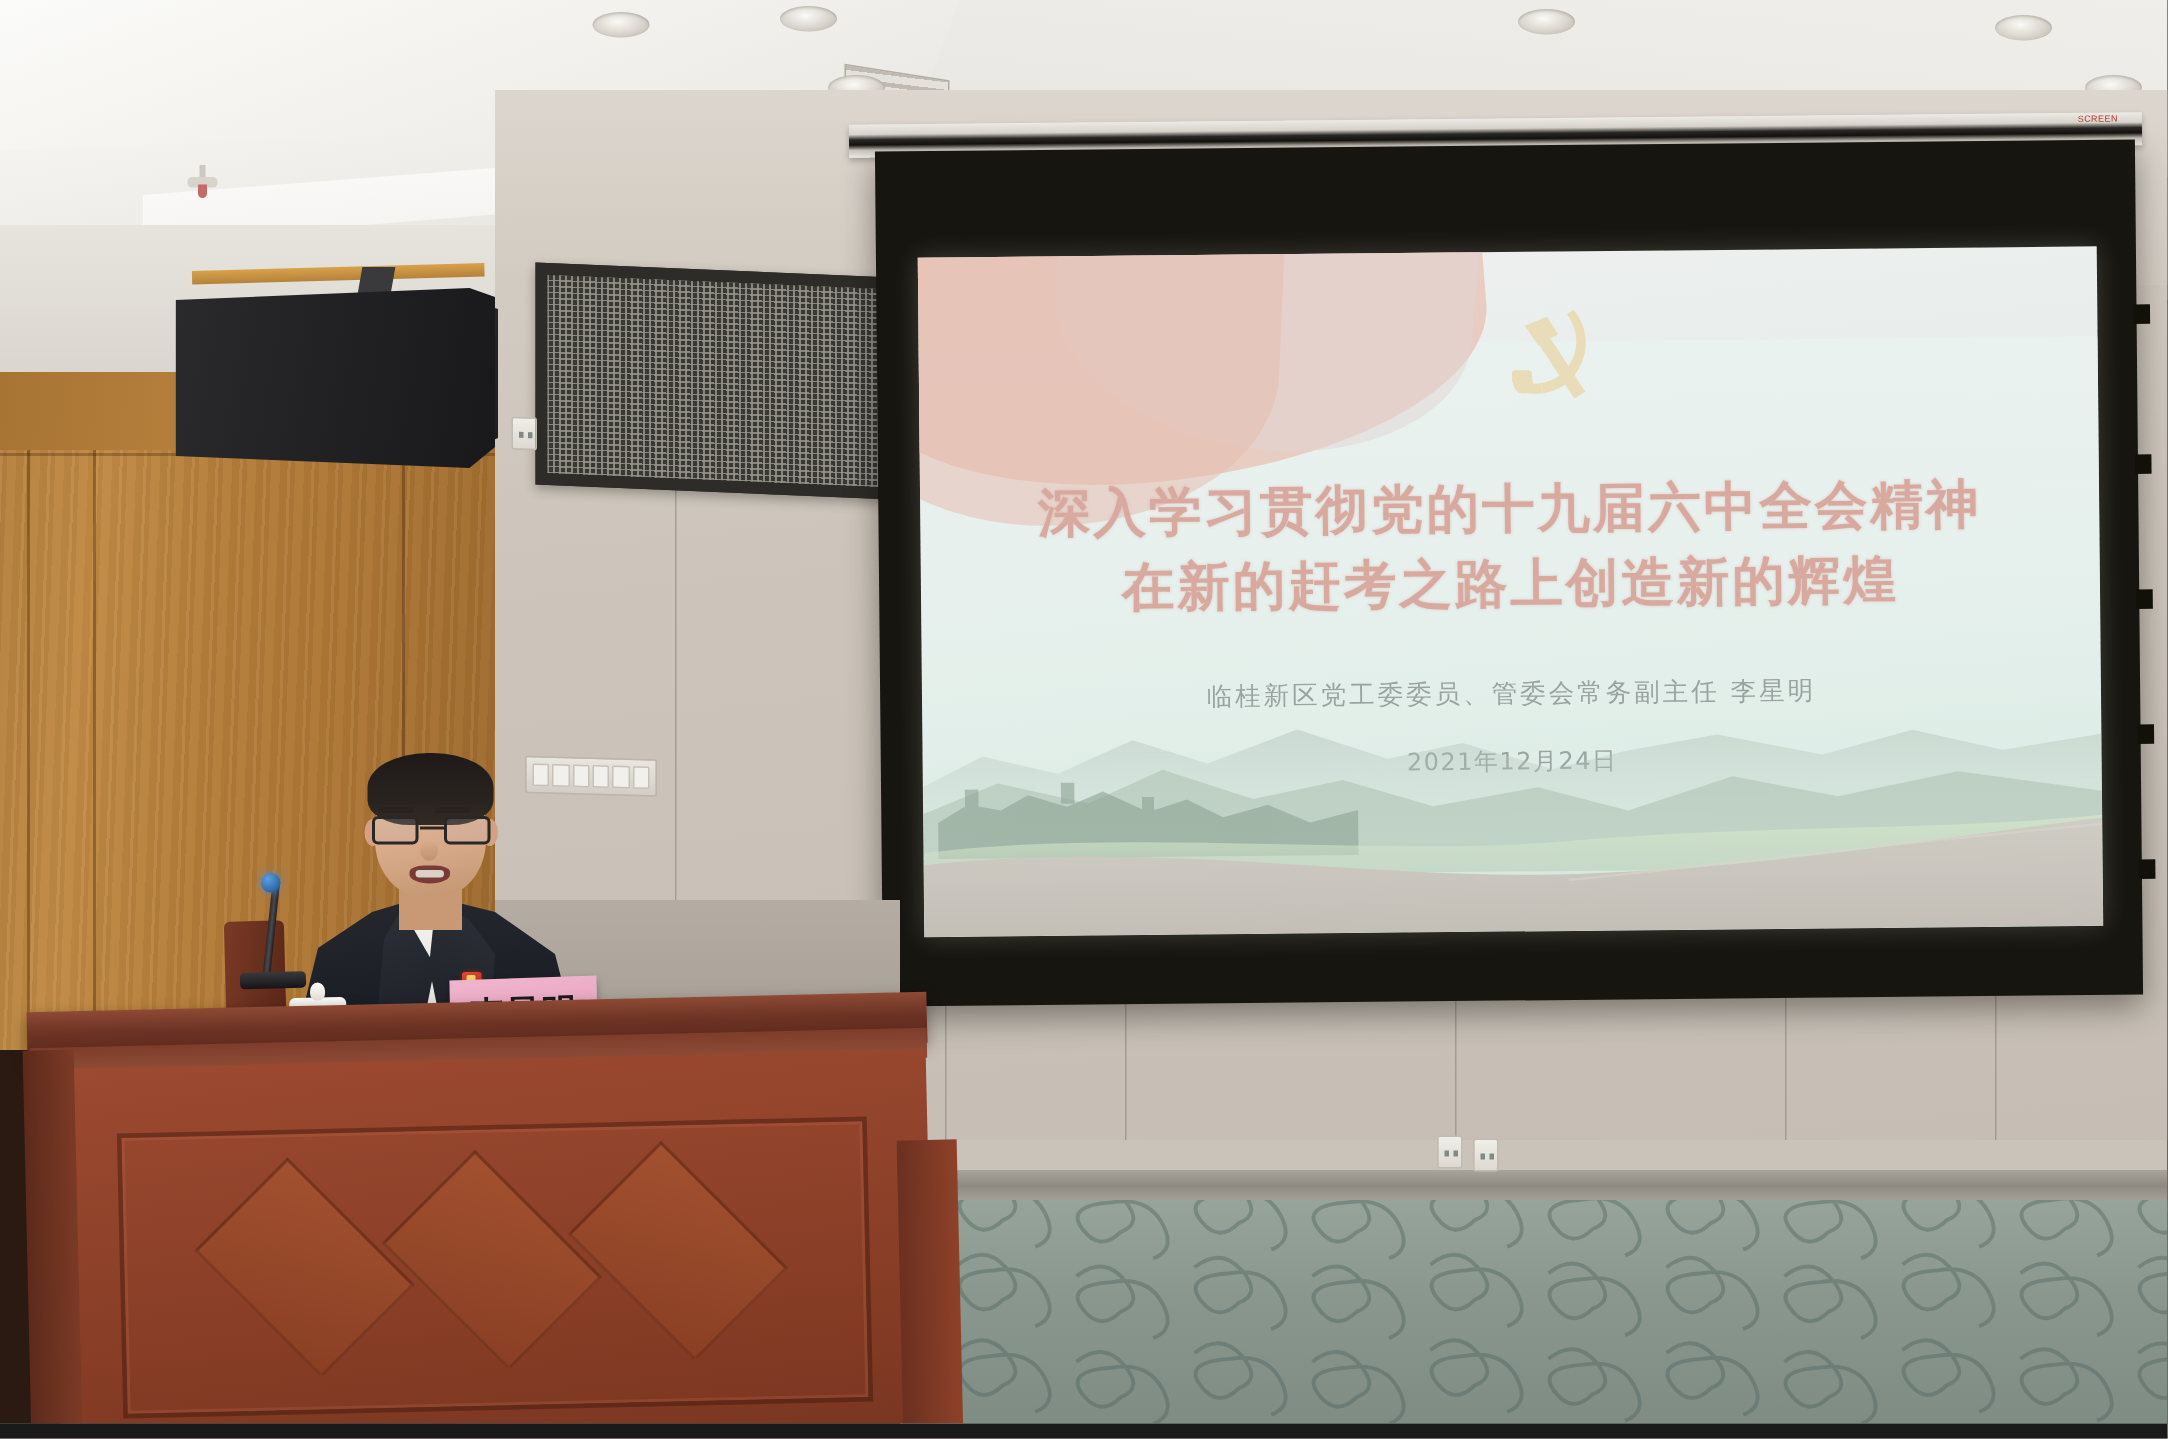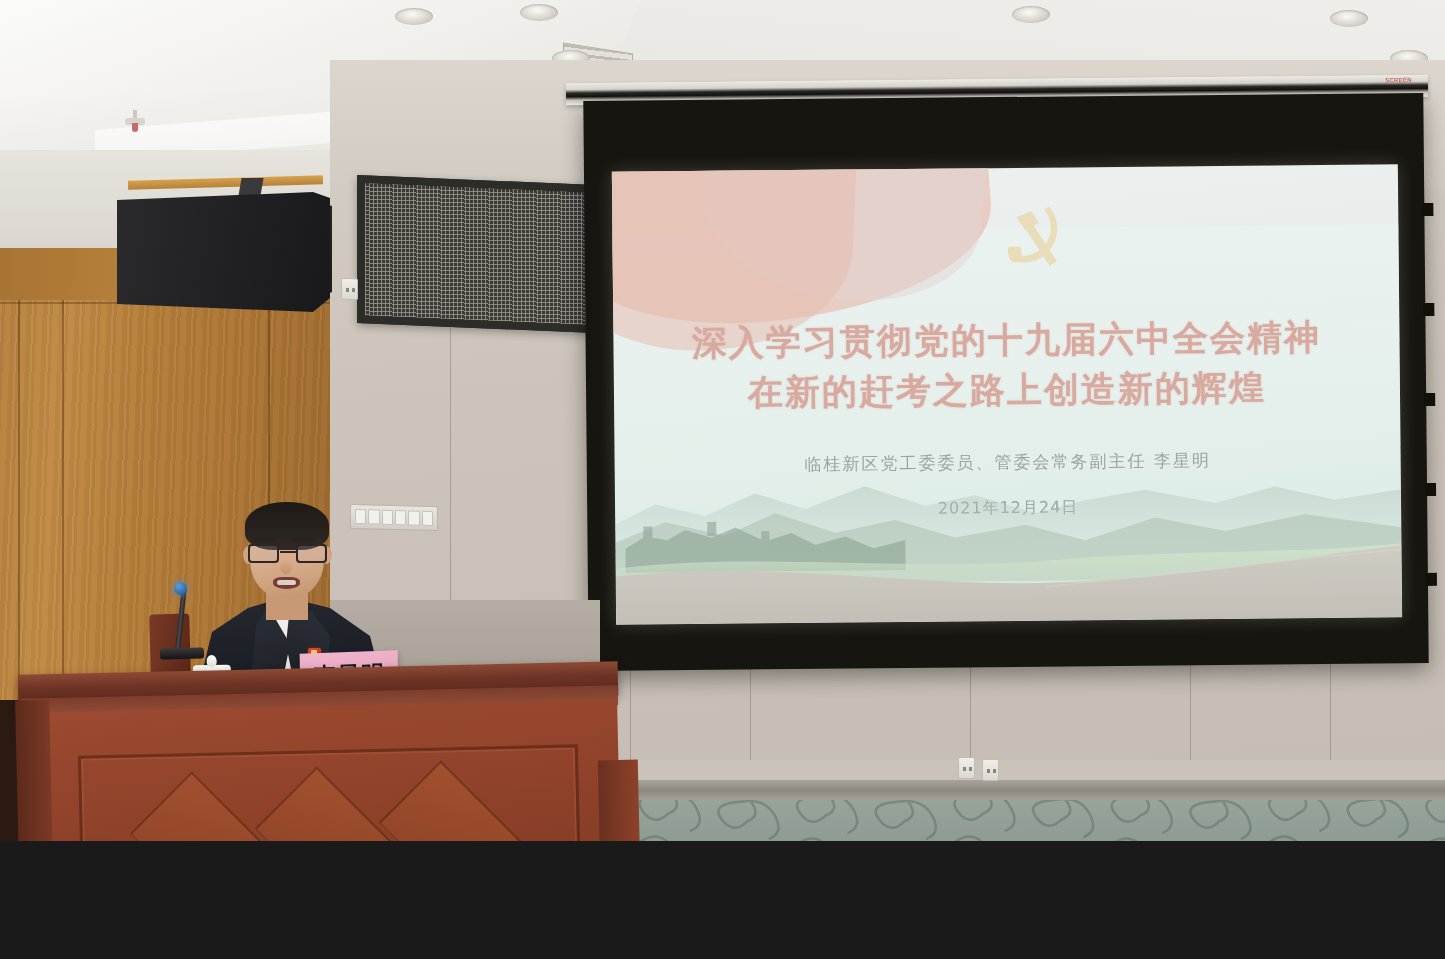--- a/index.html
+++ b/index.html
@@ -2,21 +2,21 @@
 <html><head>
 <meta charset="utf-8">
 <title>Conference Room Presentation</title>
 <style>
   * { margin:0; padding:0; box-sizing:border-box; }
   html,body { background:#1a1a1a; }
   body { font-family:"Liberation Sans", sans-serif; }
 
   #scene {
     position:relative;
-    width:1445px; height:841px;
+    width:1445px; height:949px;
     overflow:hidden;
     background:#c9c3ba;
   }
 
   
   .ceiling {
     position:absolute; left:0; top:0; width:1445px; height:200px;
     background:linear-gradient(180deg,#ecebe7 0%,#e6e4df 45%,#dedbd5 100%);
   }
   .ceiling-right {

